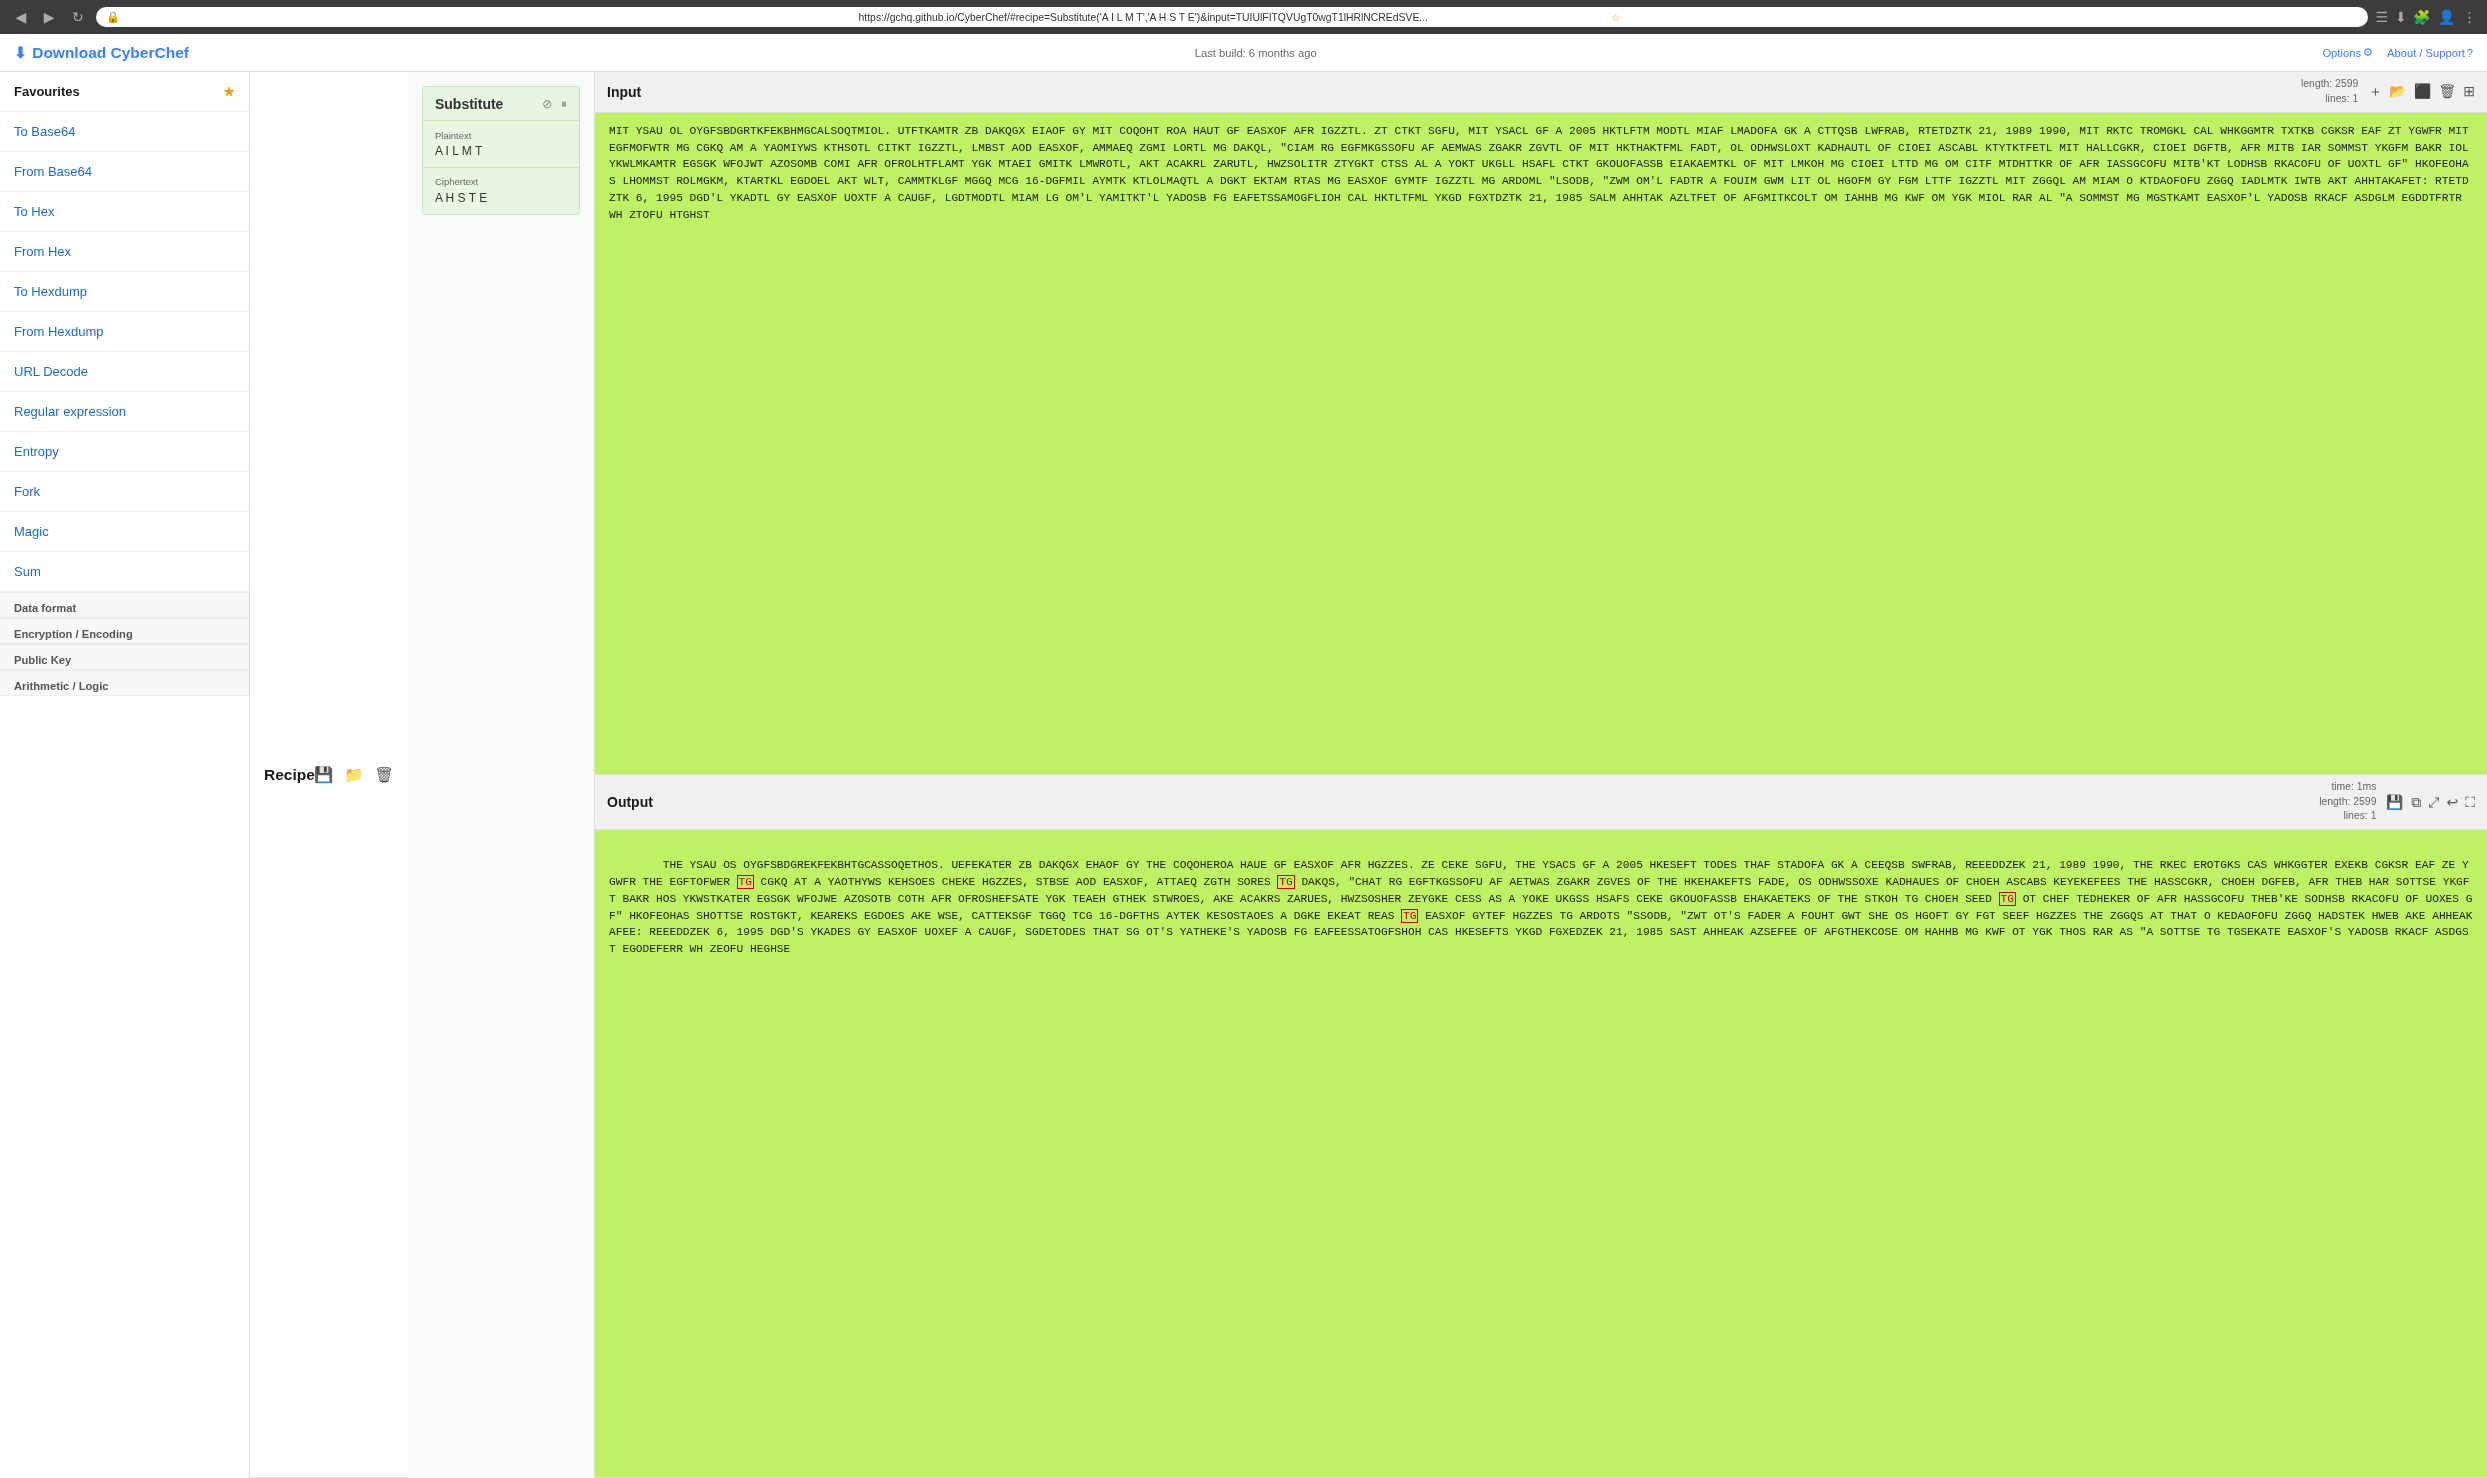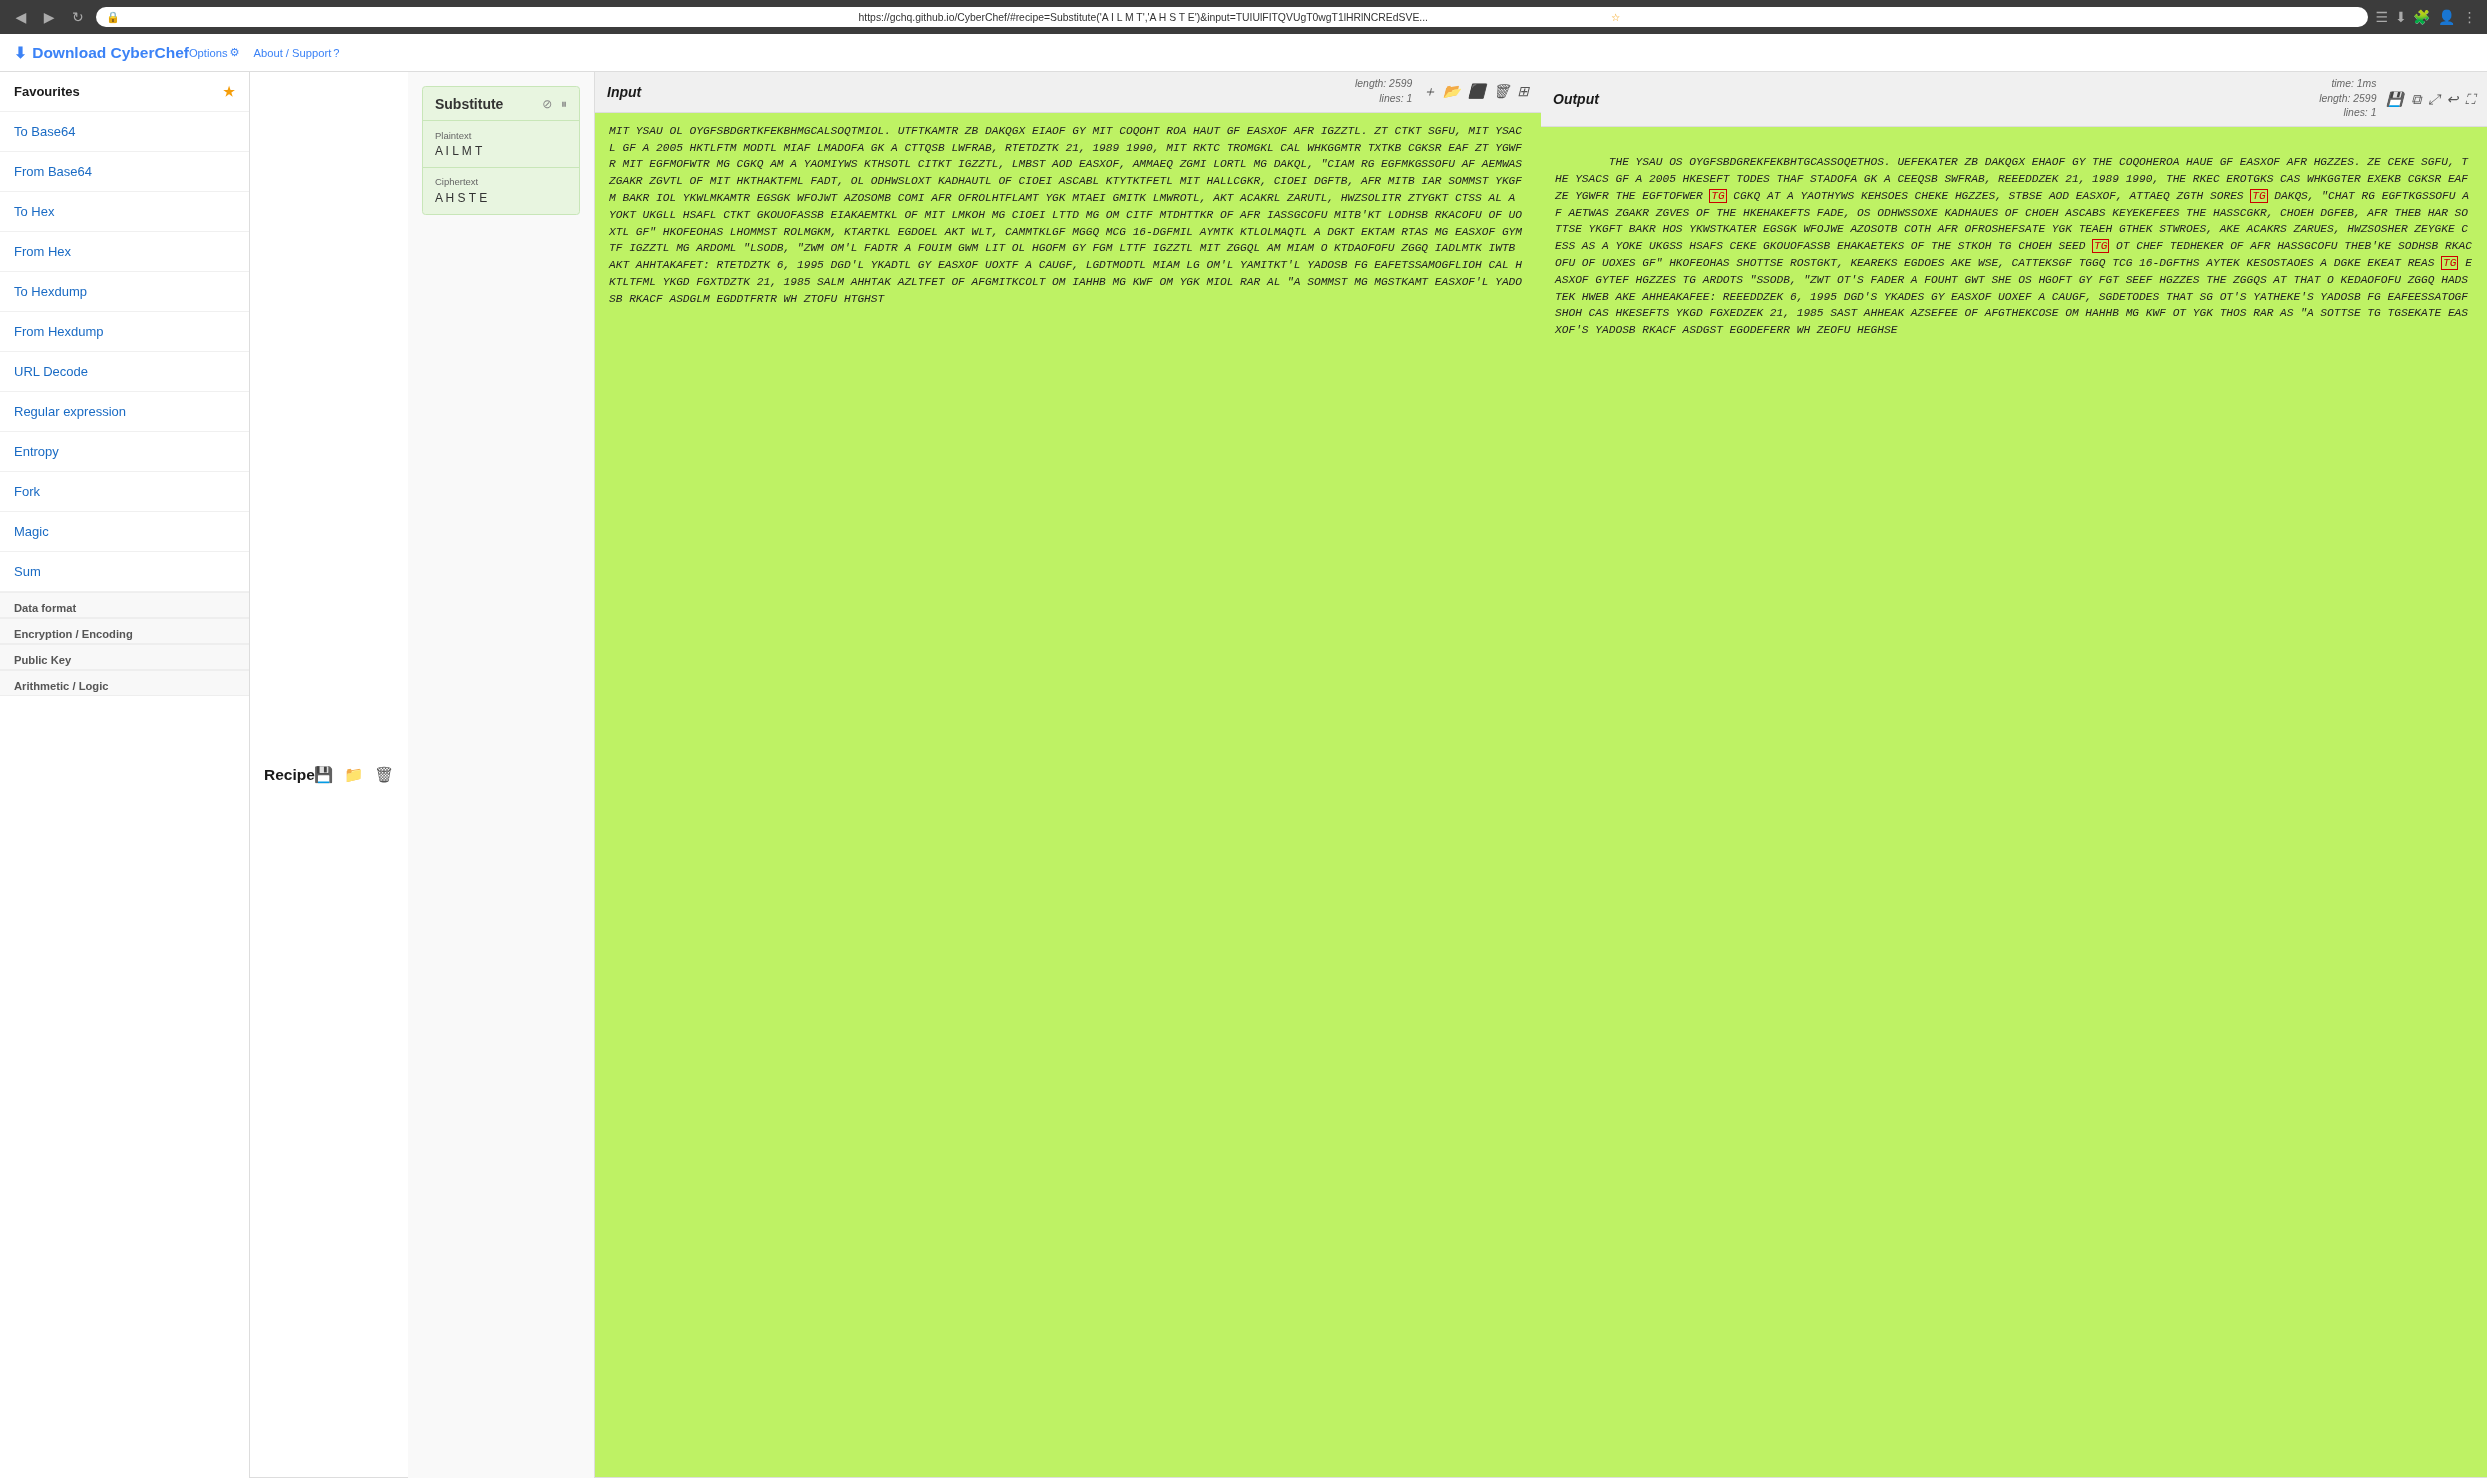--- a/index.html
+++ b/index.html
@@ -52,21 +52,21 @@
     .recipe-field-label { font-size: 9.5px; color: #666; margin-bottom: 3.5px; }
     .recipe-field-value { font-size: 12px; color: #333; font-weight: 500; }
 
     .recipe-footer { padding: 10.4px 14px; background: #fff; border-top: 0.9px solid #ddd; display: flex; align-items: center; gap: 8.6px; }
     .step-label { font-size: 11.2px; color: #666; font-weight: bold; }
     .bake-btn { flex: 1; background: #4ade80; color: #1a4a1a; font-size: 15.5px; font-weight: bold; border: none; border-radius: 5.2px; padding: 10.4px; cursor: pointer; display: flex; align-items: center; justify-content: center; gap: 7px; }
     .auto-bake-label { display: flex; align-items: center; gap: 3.5px; font-size: 11.2px; color: #333; }
     .auto-bake-checkbox { width: 14px; height: 14px; accent-color: #3b82f6; }
 
     
-    .io-panel { flex: 1; display: flex; overflow: hidden; font-style: italic; }
+    .io-panel { flex: 1; display: flex; flex-direction: column; overflow: hidden; }
     .io-section { flex: 1; display: flex; flex-direction: column; border-bottom: 0.9px solid #ddd; overflow: hidden; }
     .io-header { background: #f0f0f0; border-bottom: 0.9px solid #ddd; padding: 5.2px 12px; display: flex; align-items: center; justify-content: space-between; }
     .io-title { font-size: 14px; font-weight: bold; color: #1a1a1a; }
     .io-meta { font-size: 10.4px; color: #666; text-align: right; line-height: 1.4; }
     .io-actions { display: flex; gap: 7px; color: #555; }
     .io-action-btn { cursor: pointer; font-size: 14px; }
     .io-content { flex: 1; overflow-y: auto; padding: 10.4px 14px; font-family: 'Courier New', monospace; font-size: 11.2px; line-height: 1.5; color: #222; white-space: pre-wrap; word-break: break-all; background: #bef264; }
 
     .output-highlight { background: none; color: #cc0000; border: 1.3px solid #cc0000; padding: 0 0.9px; }
 
@@ -91,20 +91,21 @@
     <span class="browser-icon">👤</span>
     <span class="browser-icon">⋮</span>
   </div>
 </div>
 
 <div class="app-header">
   <div class="app-header-logo">
     <span>⬇</span>
     <span>Download CyberChef</span>
   </div>
+  <div class="app-header-center">Last build: 6 months ago</div>
   <div class="app-header-right">
     <div class="app-header-btn">
       <span>Options</span>
       <span>⚙</span>
     </div>
     <div class="app-header-btn">
       <span>About / Support</span>
       <span>?</span>
     </div>
   </div>

